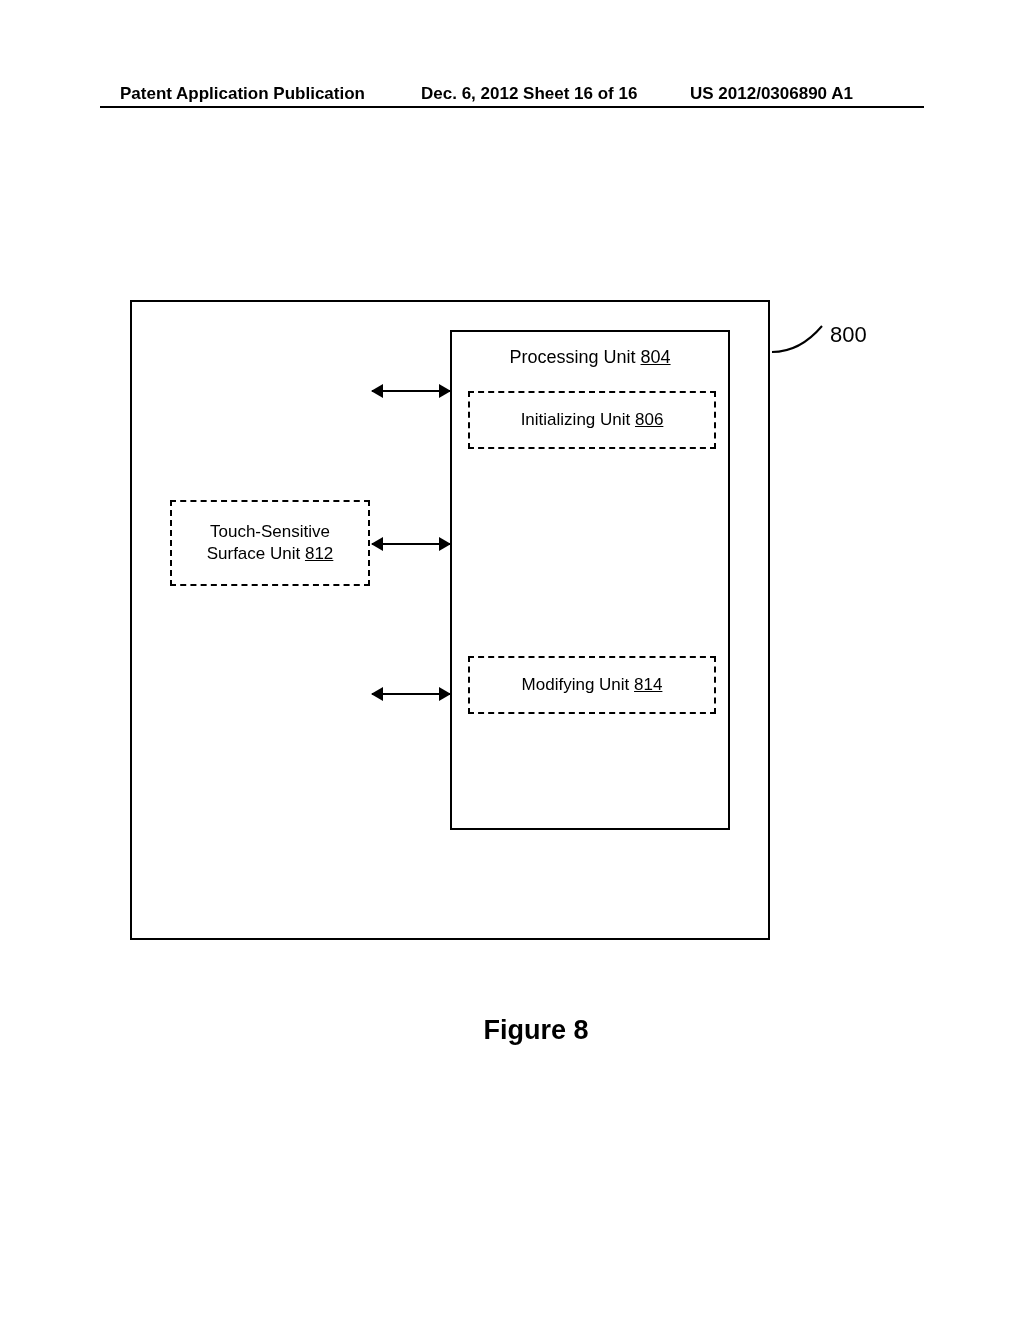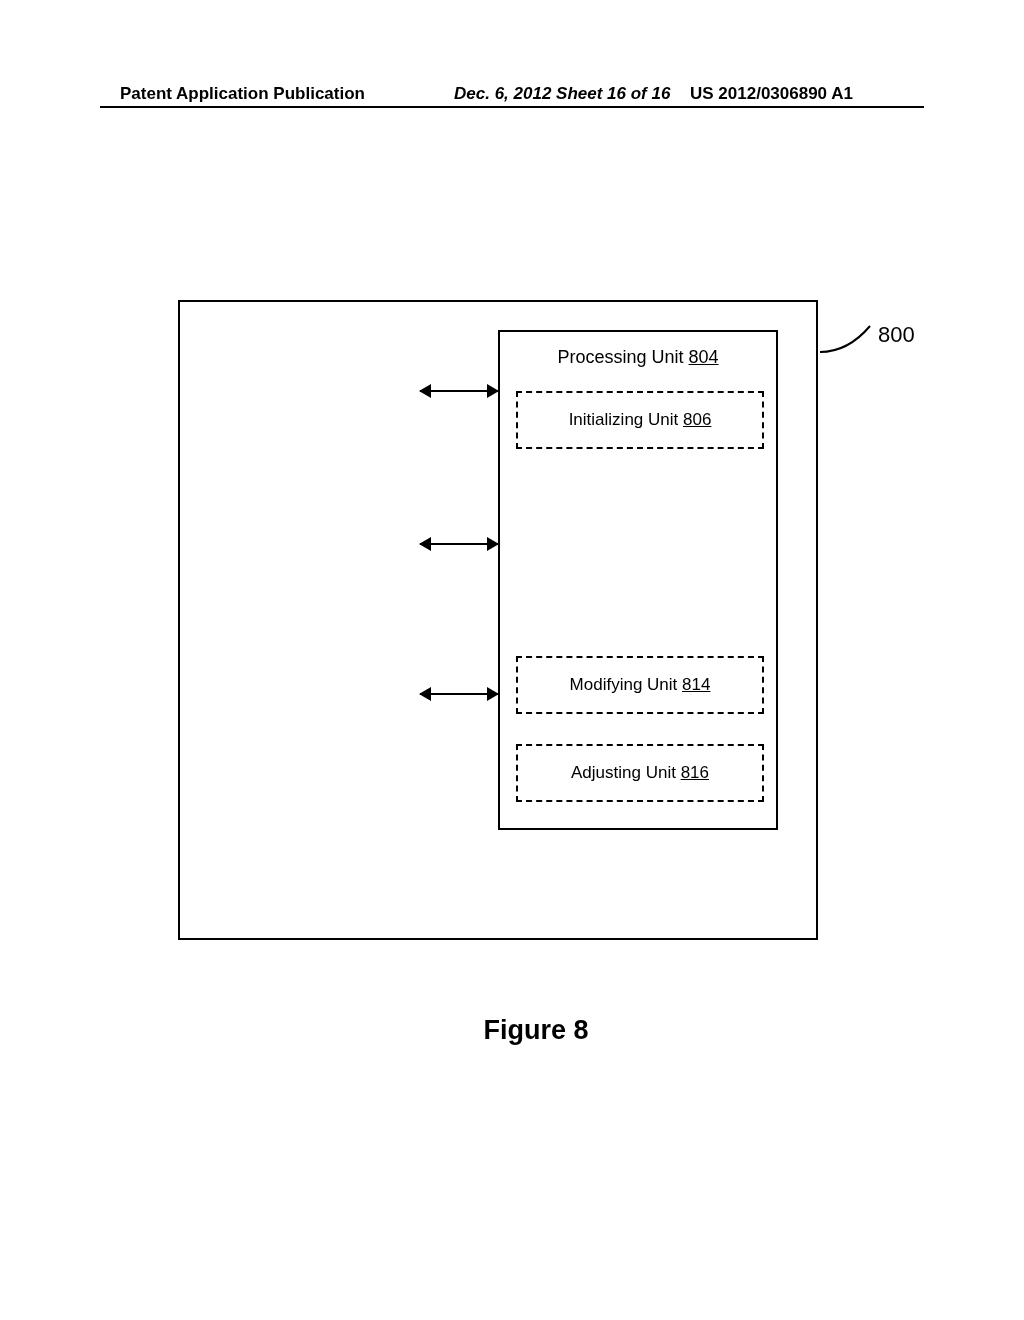--- a/index.html
+++ b/index.html
@@ -12,37 +12,36 @@
   }
   .header {
     position: absolute;
     top: 84px;
     left: 0;
     width: 1024px;
     font-size: 17px;
     font-weight: bold;
   }
   .header-left { position: absolute; left: 120px; }
-  .header-center { position: absolute; left: 454px; font-style: italic; }
+  .header-center { position: absolute; left: 421px; }
   .header-right { position: absolute; left: 690px; }
   .rule {
     position: absolute;
     top: 106px;
     left: 100px;
     width: 824px;
     height: 2px;
     background: #000;
   }
   .diagram-area {
     position: absolute;
     top: 300px;
     left: 130px;
     width: 640px;
     height: 640px;
-    margin-left: 48px;
   }
   .outer-box {
     position: absolute;
     top: 0; left: 0;
     width: 640px;
     height: 640px;
     border: 2.5px solid #000;
   }
   .ref-label {
     position: absolute;
@@ -143,20 +142,25 @@
 
 <div class="diagram-area">
   <div class="outer-box"></div>
 
   <svg class="ref-lead" viewBox="0 0 58 30">
     <path d="M2 28 Q 30 28 52 2" stroke="#000" stroke-width="2" fill="none"></path>
   </svg>
   <div class="ref-label">800</div>
 
 
+  <div class="box dashed-box touch-unit">
+    <span>
+      <span>Touch-Sensitive Surface Unit</span> <span class="unit-ref">812</span>
+    </span>
+  </div>
 
 
   <div class="arrow bi arrow1"></div>
   <div class="arrow bi arrow2"></div>
   <div class="arrow bi arrow3"></div>
 
   <div class="box solid-box processing-unit">
     <div class="title">
       <span>Processing Unit</span> <span class="unit-ref">804</span>
     </div>
@@ -164,21 +168,16 @@
     <div class="box dashed-box inner inner1">
       <span>
         <span>Initializing Unit</span> <span class="unit-ref">806</span>
       </span>
     </div>
     <div class="box dashed-box inner inner4">
       <span>
         <span>Modifying Unit</span> <span class="unit-ref">814</span>
       </span>
     </div>
-    <div class="box dashed-box inner inner5">
-      <span>
-        <span>Adjusting Unit</span> <span class="unit-ref">816</span>
-      </span>
-    </div>
   </div>
 </div>
 
 <div class="figure-caption">Figure 8</div>
 
 </body></html>

